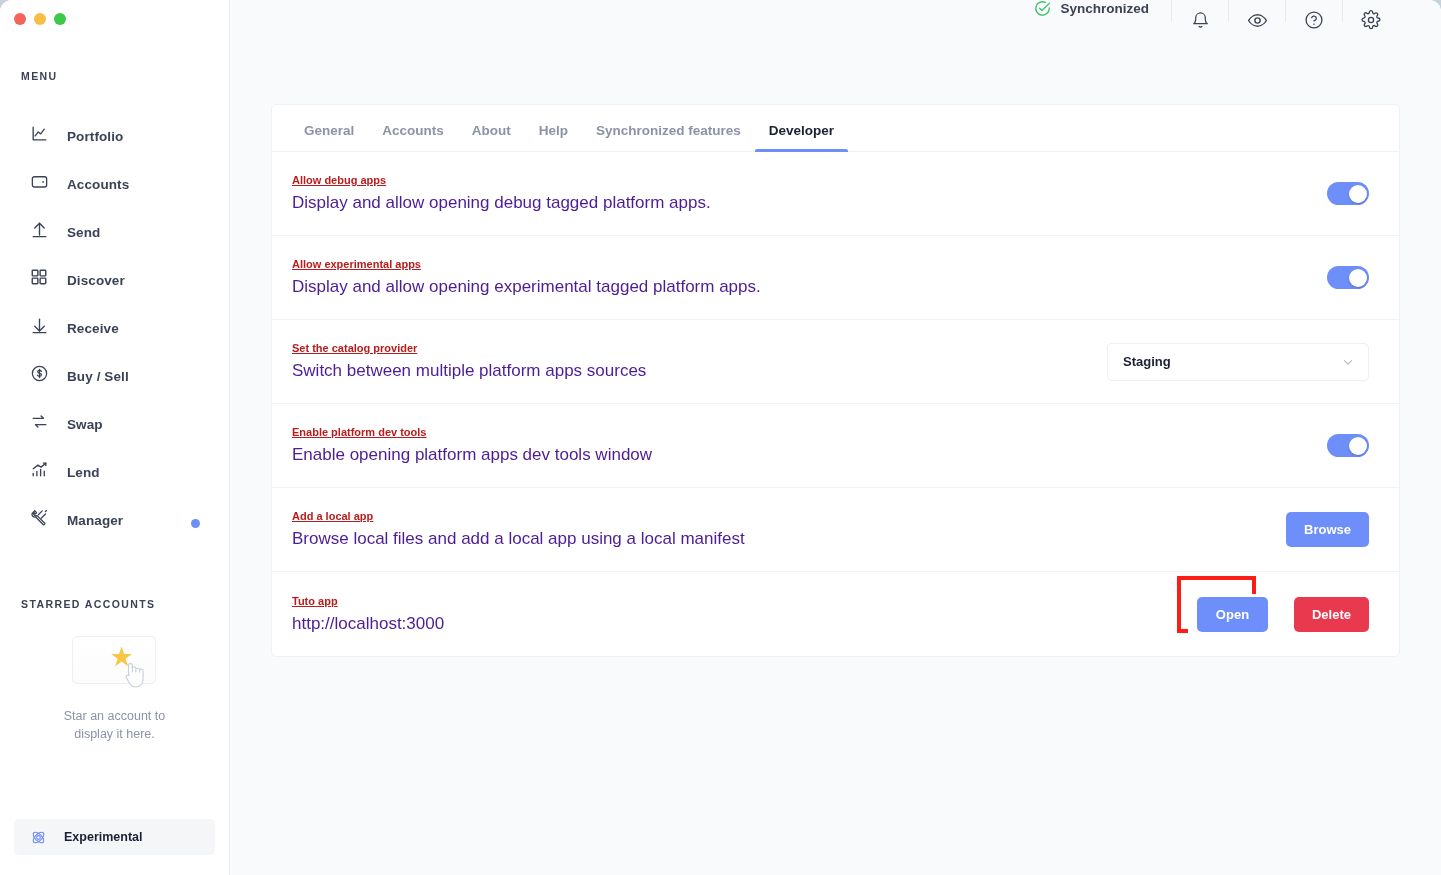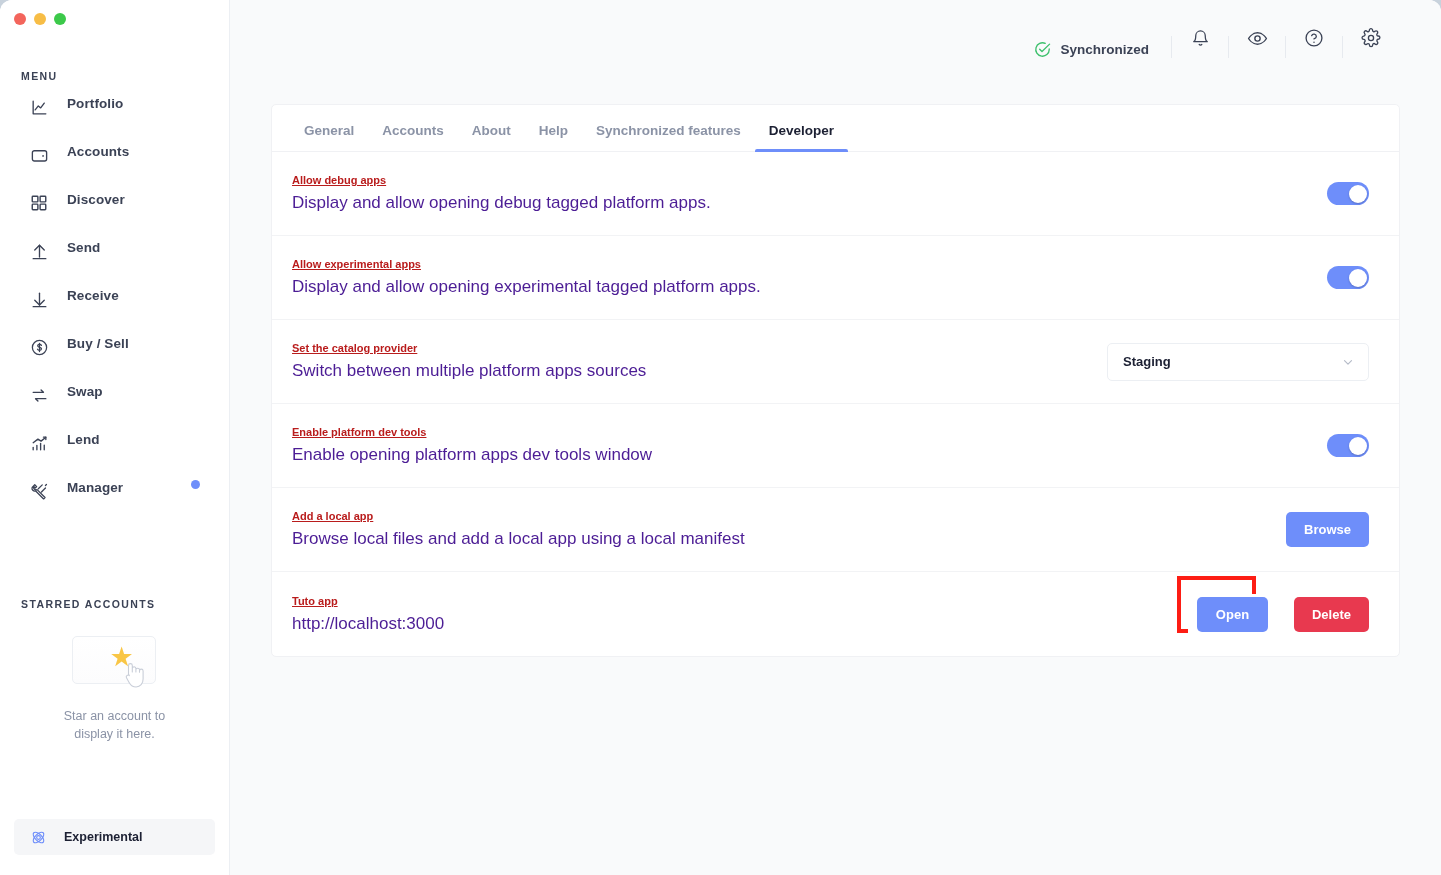--- a/index.html
+++ b/index.html
@@ -47,21 +47,21 @@
     font-weight: bold;
     letter-spacing: 1.4px;
     color: #3b4255;
     padding: 0 0 0 21px;
   }
   .menu-label { margin-top: 30px; margin-bottom: 14px; }
 
   .nav { display: flex; flex-direction: column; }
   .nav-item {
     display: flex;
-    align-items: flex-start;
+    align-items: flex-end;
     height: 48px;
     padding-left: 28px;
     cursor: pointer;
     position: relative;
   }
   .nav-item .ico {
     width: 22px; height: 22px;
     display: flex; align-items: center; justify-content: center;
     color: #3b4255;
     margin-right: 17px;
@@ -140,21 +140,21 @@
     flex: 1;
     height: 875px;
     background: #f9fafb;
     display: flex;
     flex-direction: column;
     position: relative;
   }
   .topbar {
     height: 58px;
     display: flex;
-    align-items: flex-end;
+    align-items: flex-start;
     justify-content: flex-end;
     padding-right: 42px;
     gap: 0;
   }
   .sync {
     display: flex; align-items: center; gap: 9px;
     font-size: 13.5px; font-weight: bold; color: #3b4255;
     margin-right: 22px;
     cursor: pointer;
   }
@@ -321,39 +321,39 @@
           <svg width="19" height="19" viewBox="0 0 24 24" fill="none" stroke="currentColor" stroke-width="1.7" stroke-linecap="round" stroke-linejoin="round">
             <rect x="3" y="6" width="18" height="13" rx="2.5"></rect>
               <circle cx="16.5" cy="12.5" r="1.1" fill="currentColor" stroke="none"></circle>
           </svg>
         </span>
         <span class="txt">Accounts</span>
       </div>
 
       <div class="nav-item">
         <span class="ico">
+          <svg width="19" height="19" viewBox="0 0 24 24" fill="none" stroke="currentColor" stroke-width="1.7" stroke-linecap="round" stroke-linejoin="round">
+            <path d="M12 19V4"></path>
+              <path d="M6 10l6-6 6 6"></path>
+              <path d="M4 21h16"></path>
+          </svg>
+        </span>
+        <span class="txt">Send</span>
+      </div>
+
+      <div class="nav-item">
+        <span class="ico">
           <svg width="18" height="18" viewBox="0 0 24 24" fill="none" stroke="currentColor" stroke-width="1.9">
             <rect x="3" y="3" width="7.5" height="7.5" rx="1"></rect>
               <rect x="13.5" y="3" width="7.5" height="7.5" rx="1"></rect>
             <rect x="3" y="13.5" width="7.5" height="7.5" rx="1"></rect>
               <rect x="13.5" y="13.5" width="7.5" height="7.5" rx="1"></rect>
           </svg>
         </span>
         <span class="txt">Discover</span>
-      </div>
-
-      <div class="nav-item">
-        <span class="ico">
-          <svg width="19" height="19" viewBox="0 0 24 24" fill="none" stroke="currentColor" stroke-width="1.7" stroke-linecap="round" stroke-linejoin="round">
-            <path d="M12 19V4"></path>
-              <path d="M6 10l6-6 6 6"></path>
-              <path d="M4 21h16"></path>
-          </svg>
-        </span>
-        <span class="txt">Send</span>
       </div>
 
       <div class="nav-item">
         <span class="ico">
           <svg width="19" height="19" viewBox="0 0 24 24" fill="none" stroke="currentColor" stroke-width="1.7" stroke-linecap="round" stroke-linejoin="round">
             <path d="M12 4v15"></path>
               <path d="M6 13l6 6 6-6"></path>
               <path d="M4 21h16"></path>
           </svg>
         </span>

